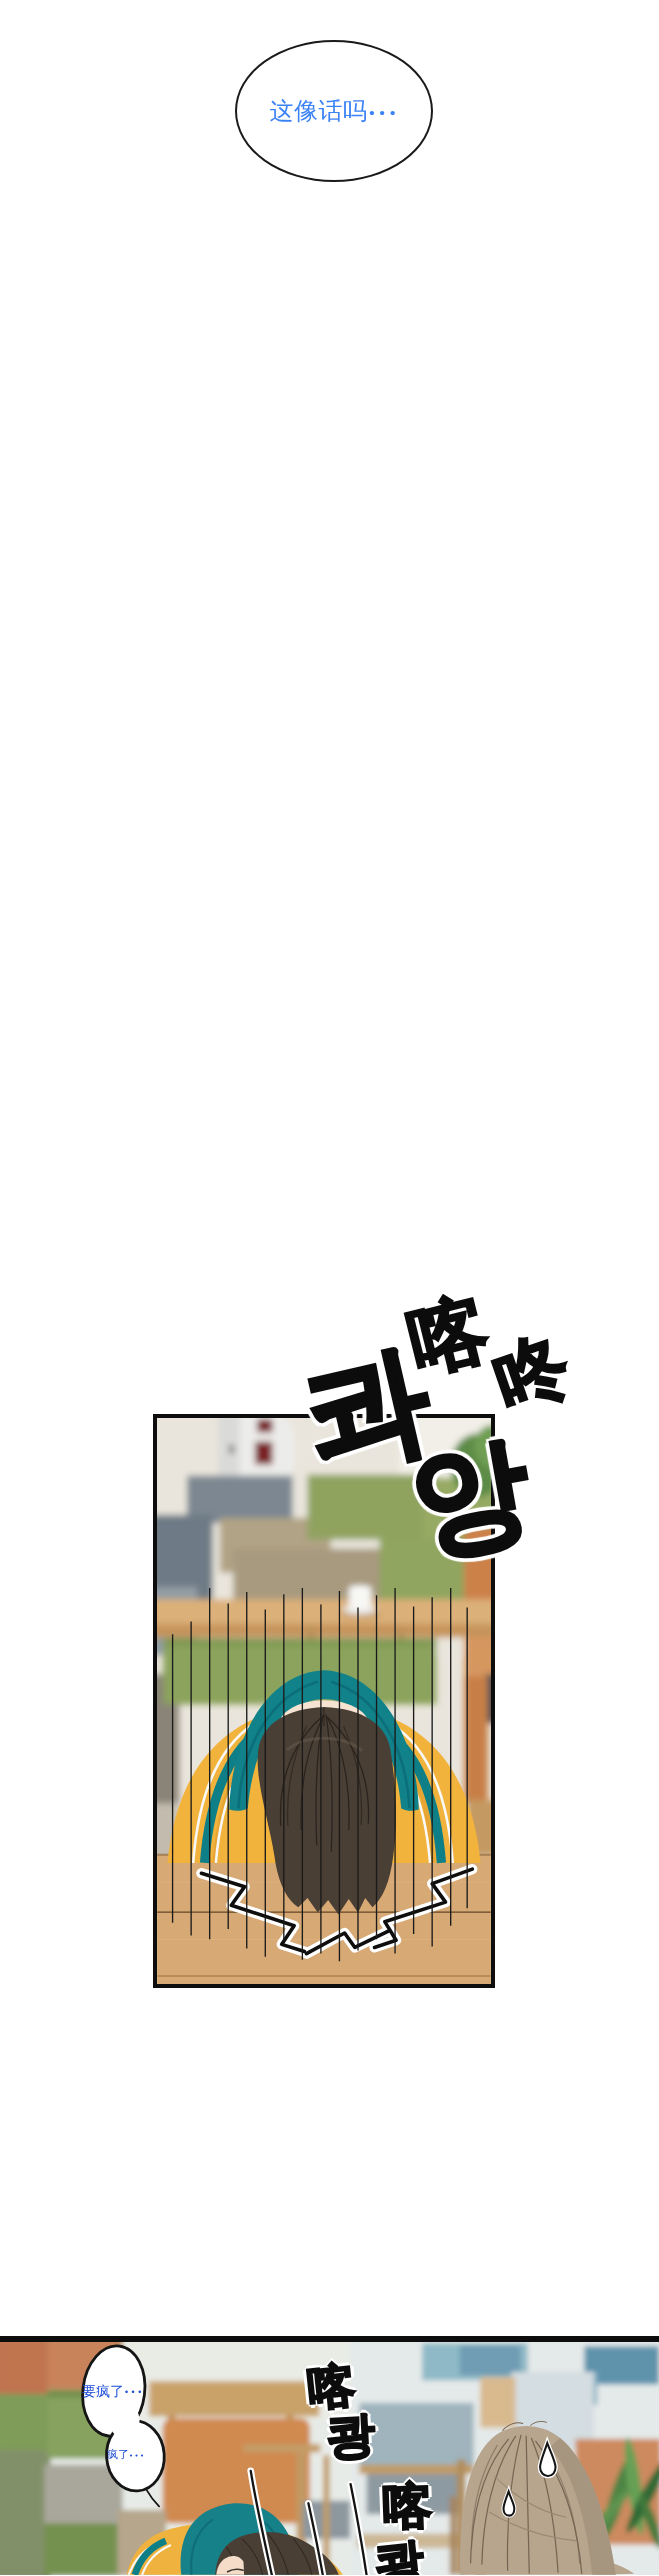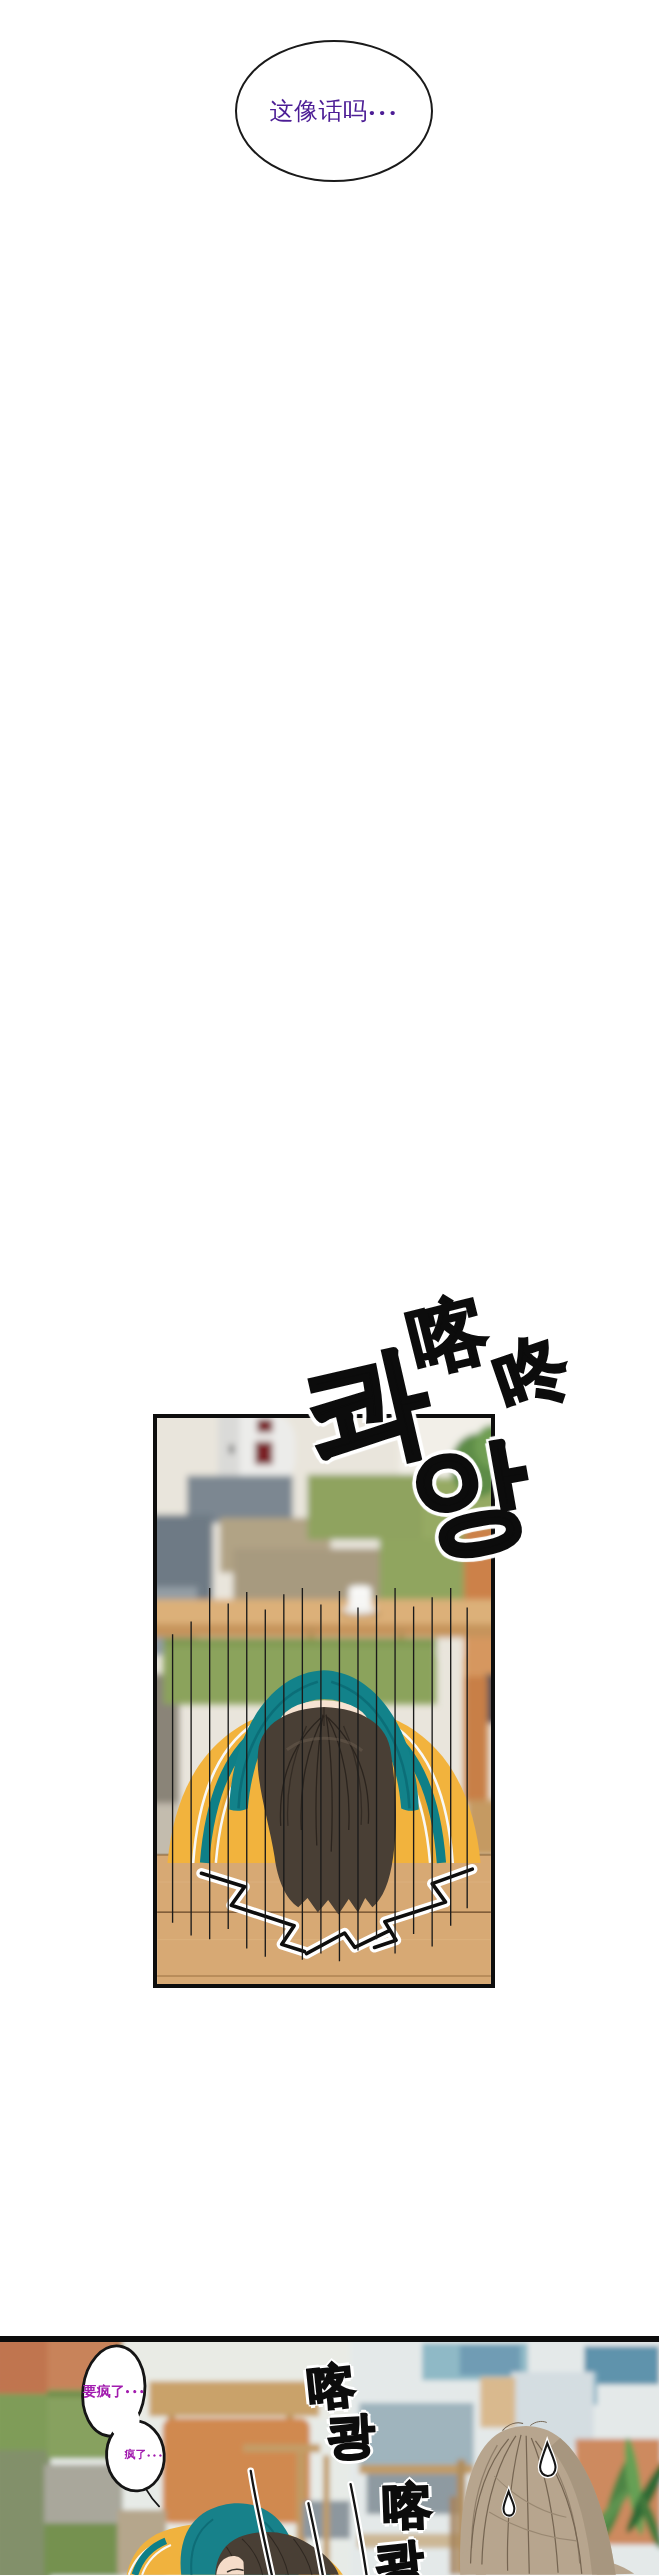--- a/index.html
+++ b/index.html
@@ -21,21 +21,21 @@
     border-radius: 50%;
     background: #ffffff;
     display: flex; align-items: center; justify-content: center;
     box-sizing: border-box;
     z-index: 3;
   }
   .bubble-top .line {
     font-size: 24px;
     font-weight: 400;
     letter-spacing: 0.5px;
-    color: #4c1d95;
+    color: #3b82f6;
     white-space: nowrap;
   }
   .dots {
     font-size: 0.62em;
     letter-spacing: 1.5px;
     vertical-align: 0.06em;
   }
   
   .sfx {
     position: absolute;
@@ -80,23 +80,23 @@
     left: 0; top: 2336px;
     width: 659px; height: 233px;
     border-top: 6.7px solid #0d0d0d;
     background: #e7ebe7;
     overflow: hidden;
     z-index: 2;
   }
   .panel-2 svg { display: block; position: absolute; left: 0; top: 0; }
   .bubble-text {
     position: absolute;
-    text-align: right;
-    color: #a21caf;
-    font-weight: 700;
+    text-align: left;
+    color: #1d4ed8;
+    font-weight: 400;
     white-space: nowrap;
     z-index: 4;
   }
   .bubble-line-1 { left: 82px; top: 41px; width: 64px; font-size: 14px; }
   .bubble-line-2 { left: 107px; top: 105px; width: 57px; font-size: 11px; }
   .sfx-b { z-index: 5; }
   .sfx-b1a { left: 308px; top: 20.6px;  font-size: 47px; transform: rotate(-6deg); -webkit-text-stroke: 2.1px #0c0c0c; }
   .sfx-b1b { left: 326px; top: 69px; font-size: 49px; transform: rotate(-3deg); -webkit-text-stroke: 2.1px #0c0c0c; }
   .sfx-b2a { left: 383px; top: 140px; font-size: 49px; transform: rotate(-2deg); -webkit-text-stroke: 2.1px #0c0c0c; }
   .sfx-b2b { left: 374px; top: 196px; font-size: 50px; transform: rotate(-6deg); -webkit-text-stroke: 2.1px #0c0c0c; }

